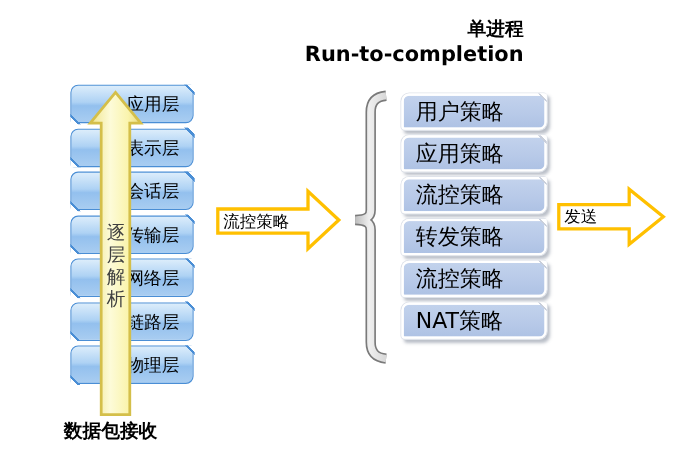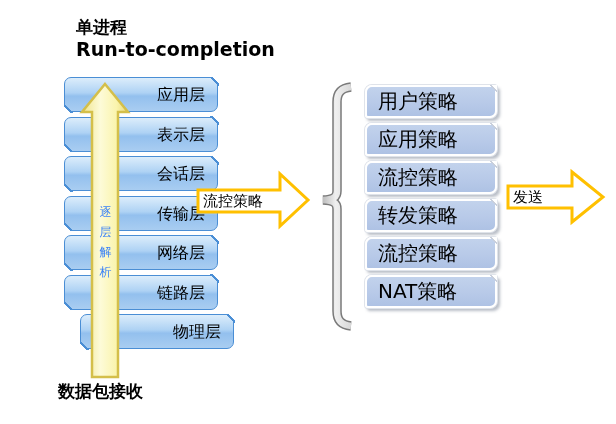--- a/index.html
+++ b/index.html
@@ -1,26 +1,26 @@
 <!DOCTYPE html>
 <html style="--layer-border: #4a8ed5; --layer-fill-top: #dcedfb; --layer-fill-mid: #aed2f4; --layer-fill-deep: #93c0ee; --layer-fill-bottom: #a9cdf1; --policy-fill: #b7c9e8; --block-arrow-border: #ffc000; --up-arrow-border: #d4bf4a; --up-arrow-fill: #faf5ae; --brace-outline: #7a7a7a; --brace-fill: #e6e6e6;"><head>
 <meta charset="utf-8">
 <style>
   html,body{margin:0;padding:0;background:#fff;}
   #canvas{
     position:relative;width:616px;height:424px;background:#fff;overflow:hidden;
     font-family:"DejaVu Sans","Liberation Sans",sans-serif;color:#000;
   }
   
-  .title-block{position:absolute;left:76px;top:16px;width:400px;text-align:left;line-height:22px;}
+  .title-block{position:absolute;left:76px;top:16px;width:400px;text-align:right;line-height:22px;}
   .title-cn{font-size:17px;font-weight:bold;}
   .title-en{font-size:19px;font-weight:bold;letter-spacing:0px;}
   
   .layer-box{
-    position:absolute;left:64px;width:154px;height:35px;box-sizing:border-box;
+    position:absolute;left:64px;width:112px;height:35px;box-sizing:border-box;
     border:1.5px solid var(--layer-border);
     border-radius:7px 3px 7px 3px;
     background:linear-gradient(180deg,var(--layer-fill-top) 0%,var(--layer-fill-mid) 45%,var(--layer-fill-deep) 55%,var(--layer-fill-bottom) 100%);
     z-index:2;
   }
   .layer-box::before{ 
     content:"";position:absolute;top:-1.5px;right:-1.5px;width:13px;height:13px;
     background:linear-gradient(to bottom left,#ffffff 0 4.5px,var(--layer-border) 4.5px 6.5px,rgba(0,0,0,0) 6.5px);
   }
   .layer-box::after{ 
@@ -45,22 +45,22 @@
   }
   .policy-label{
     position:absolute;left:11px;top:0;height:29px;line-height:29px;
     font-size:20px;color:#000;
   }
   
   #deco{position:absolute;left:0;top:0;width:616px;height:424px;z-index:5;pointer-events:none;}
   
   .vertical-label{
     position:absolute;left:96px;top:202px;width:19px;
-    font-size:12px;line-height:20px;text-align:center;word-break:break-all;
-    color:#3b82f6;z-index:6;
+    font-size:17px;line-height:20px;text-align:center;word-break:break-all;
+    color:#404040;z-index:6;
   }
   .arrow-text{position:absolute;font-size:15px;color:#000;z-index:6;white-space:nowrap;}
   #policy-control-text{left:203px;top:192px;}
   #send-text{left:513px;top:188px;}
   .bottom-label{
     position:absolute;left:58px;top:380px;font-size:17px;font-weight:bold;color:#000;z-index:6;
   }
 </style>
 </head>
 <body>
@@ -84,21 +84,21 @@
       </div>
       <div class="layer-box" style="top: 195.5px; text-align: right;">
         <span class="layer-label">传输层</span>
       </div>
       <div class="layer-box" style="top: 235px;">
         <span class="layer-label">网络层</span>
       </div>
       <div class="layer-box" style="top: 274.5px;">
         <span class="layer-label">链路层</span>
       </div>
-      <div class="layer-box" style="top: 314px; margin-left: 16px;">
+      <div class="layer-box" style="top: 314px;">
         <span class="layer-label">物理层</span>
       </div>
     </div>
 
   <div>
       <div class="policy-box" style="top: 85px;">
         <span class="policy-label">用户策略</span>
       </div>
       <div class="policy-box" style="top: 123px;">
         <span class="policy-label">应用策略</span>

